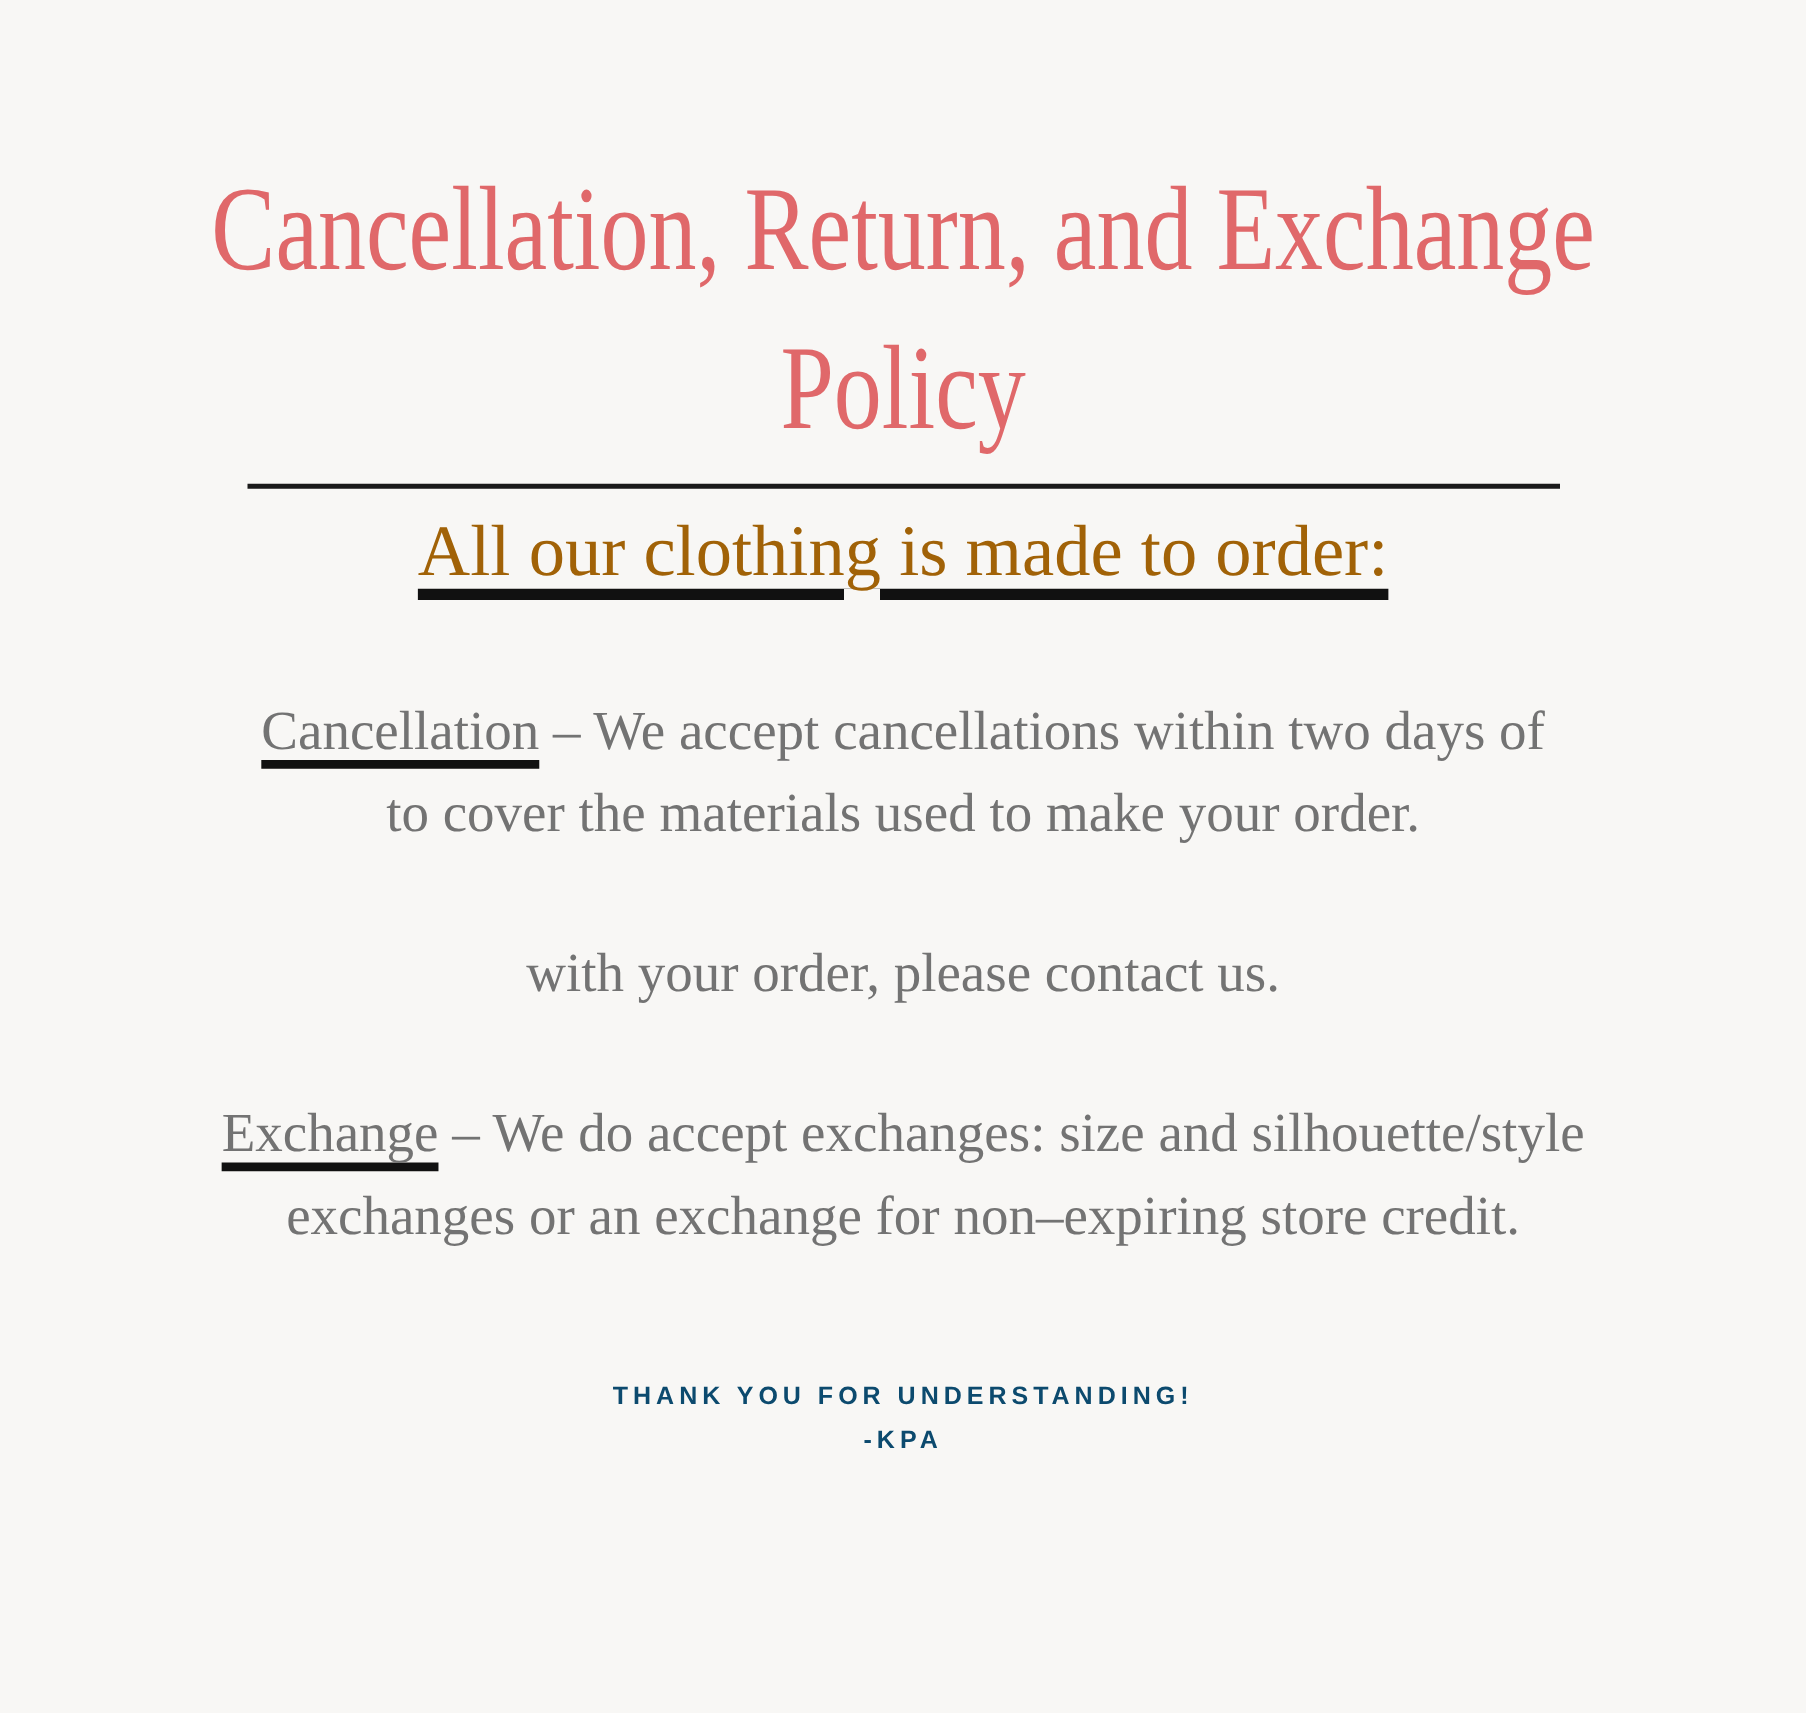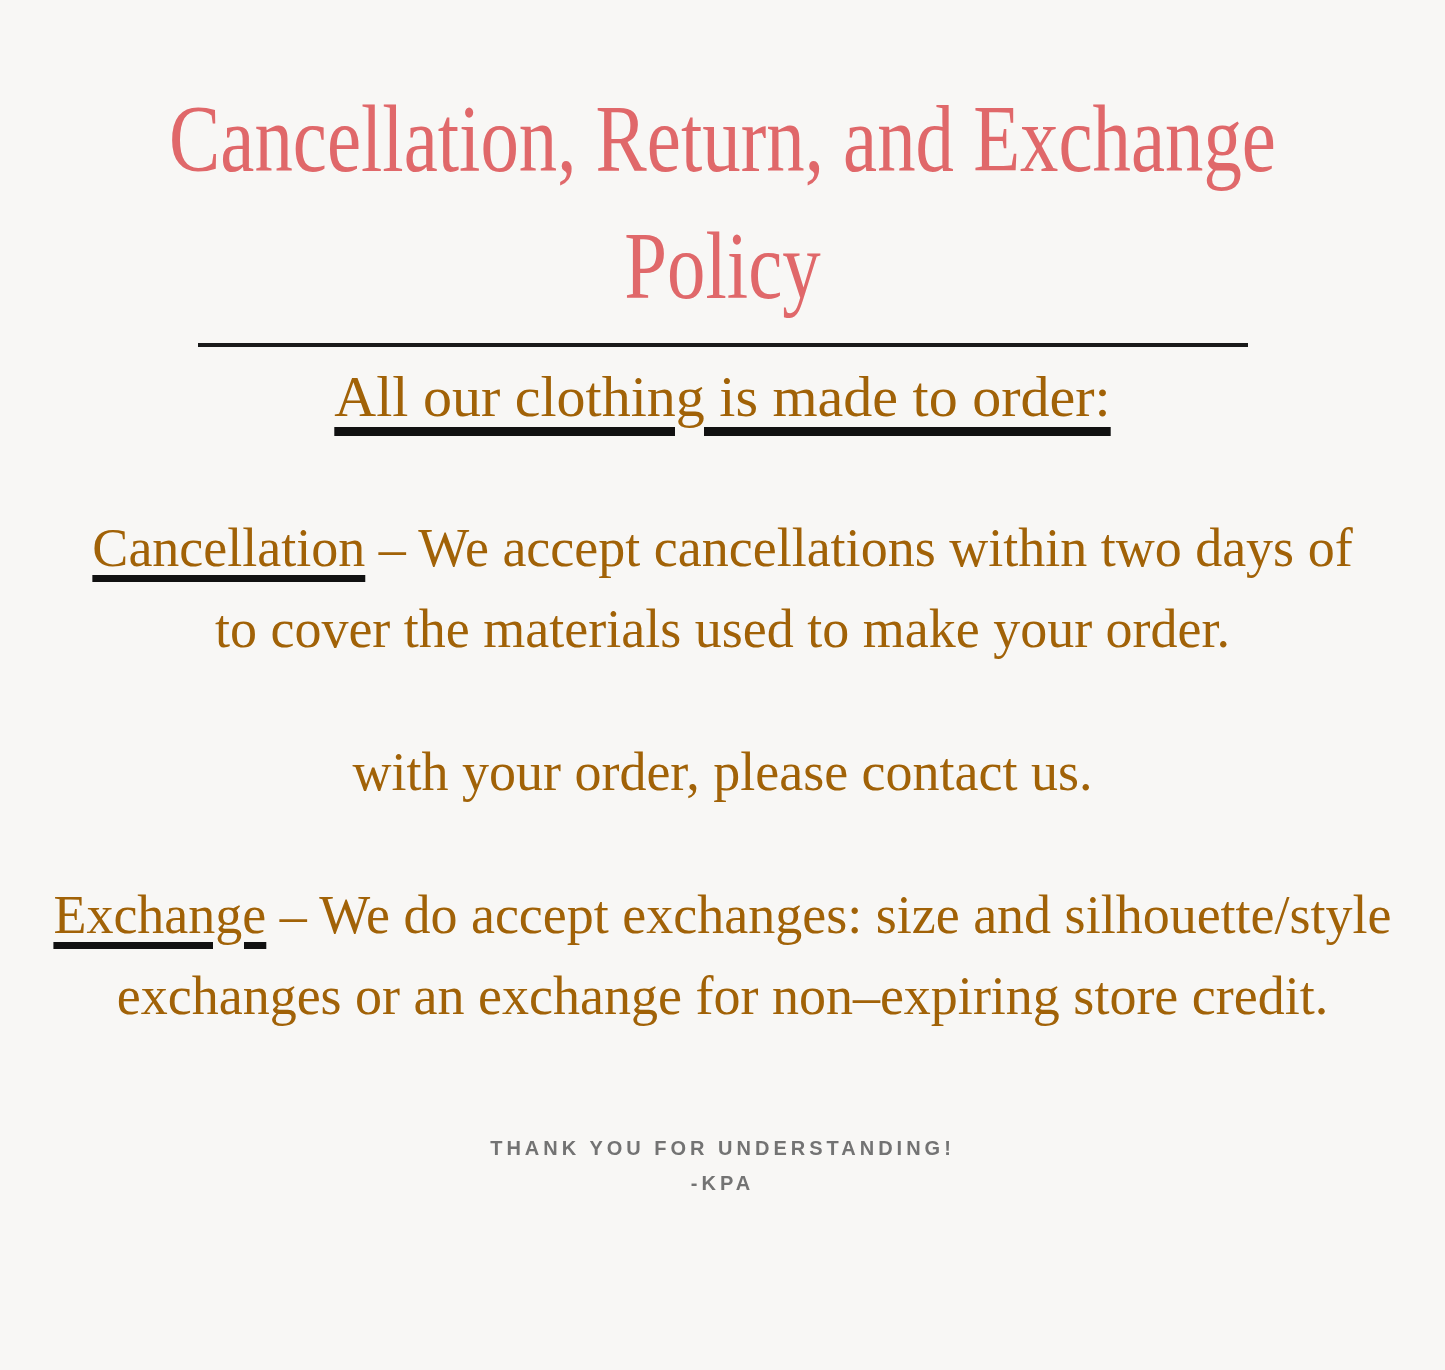--- a/index.html
+++ b/index.html
@@ -6,21 +6,21 @@
   .page {
     width: 1445px;
     height: 1370px;
     background: #f8f7f5;
     overflow: hidden;
     text-align: center;
     font-family: "Liberation Serif", serif;
   }
   .title {
     margin: 0;
-    padding-top: 76px;
+    padding-top: 120px;
     color: #e0686a;
     font-size: 96px;
     font-weight: normal;
     line-height: 1.32;
   }
   .title-line {
     display: block;
     transform: scaleX(0.8);
     white-space: nowrap;
   }
@@ -37,39 +37,39 @@
     white-space: nowrap;
   }
   .subtitle-text {
     text-decoration: underline;
     text-decoration-thickness: 9px;
     text-underline-offset: 11px;
     text-decoration-color: #111;
   }
   .section {
     margin-top: 62px;
-    font-size: 54px;
+    font-size: 44px;
     line-height: 1.5;
-    color: #a16207;
+    color: #737373;
   }
   .section.first { margin-top: 78px; }
   .line { white-space: nowrap; }
   .section-heading {
     text-decoration: underline;
     text-decoration-thickness: 7px;
     text-underline-offset: 9px;
     text-decoration-color: #111;
   }
   .footer {
     margin-top: 94px;
     font-family: "Liberation Sans", sans-serif;
     font-weight: bold;
     font-size: 20px;
     letter-spacing: 4px;
-    color: #737373;
+    color: #0c4a6e;
     line-height: 1.75;
   }
 </style>
 </head>
 <body>
 
 <div class="page">
 
   <h1 class="title">
     <span class="title-line">Cancellation, Return, and Exchange</span>

